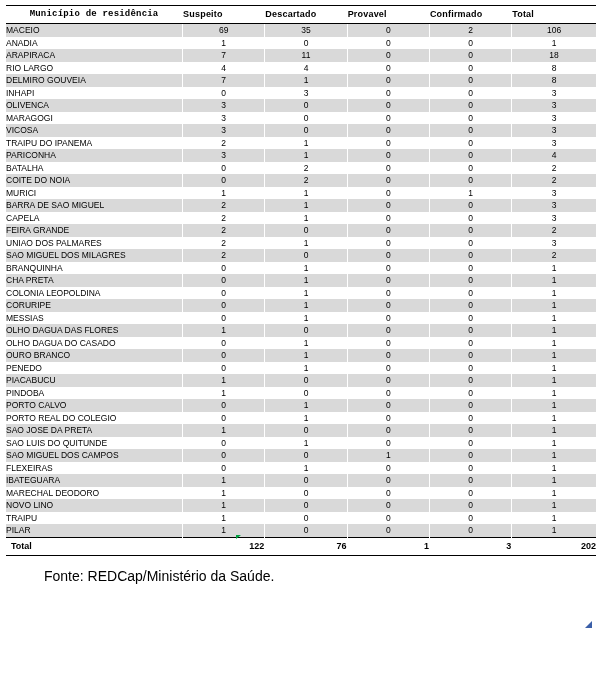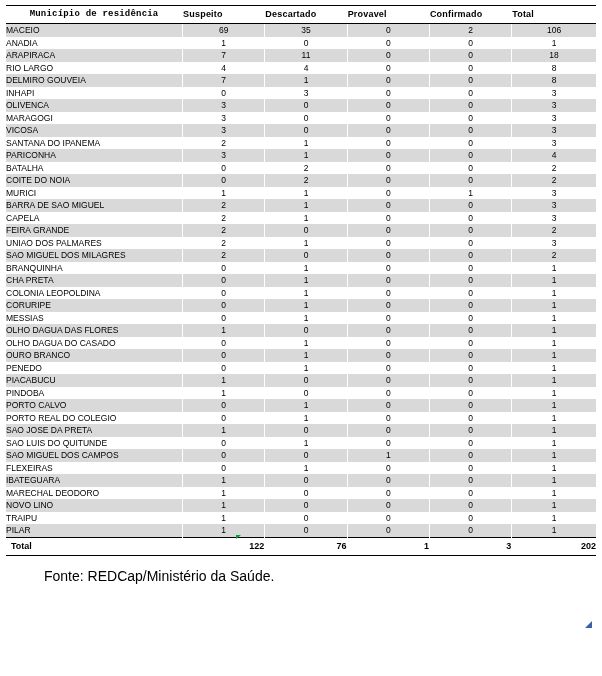--- a/index.html
+++ b/index.html
@@ -198,21 +198,21 @@
         </tr>
         <tr class="alt">
           <td class="muni">VICOSA</td>
           <td class="num">3</td>
           <td class="num">0</td>
           <td class="num">0</td>
           <td class="num">0</td>
           <td class="num">3</td>
         </tr>
         <tr class="plain">
-          <td class="muni">SANTANA DO IPANEMA</td>
+          <td class="muni">TRAIPU DO IPANEMA</td>
           <td class="num">2</td>
           <td class="num">1</td>
           <td class="num">0</td>
           <td class="num">0</td>
           <td class="num">3</td>
         </tr>
         <tr class="alt">
           <td class="muni">PARICONHA</td>
           <td class="num">3</td>
           <td class="num">1</td>

